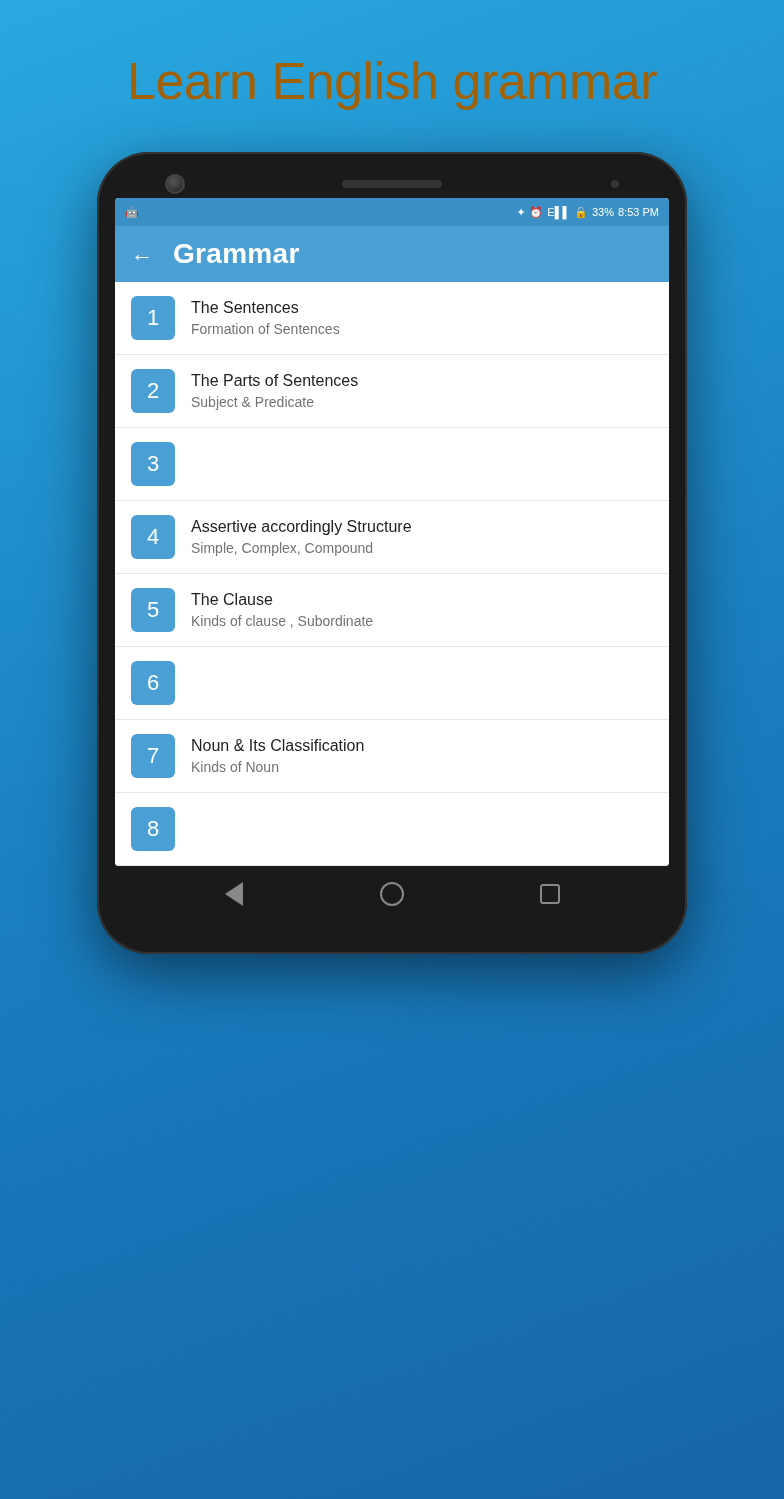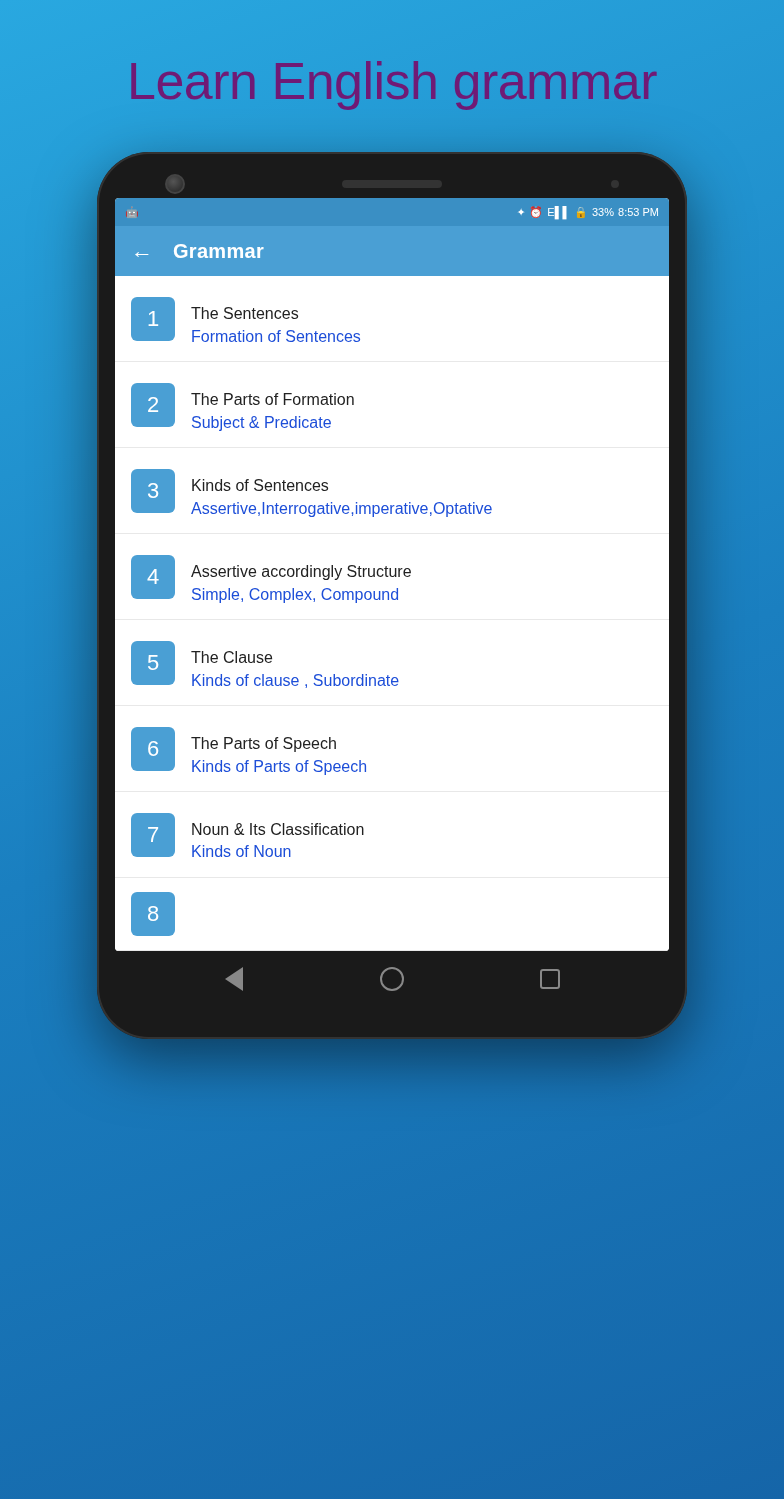--- a/index.html
+++ b/index.html
@@ -10,21 +10,21 @@
       background: linear-gradient(160deg, #29a8e0 0%, #1a7fc0 50%, #1565a8 100%);
       font-family: 'Segoe UI', Arial, sans-serif;
       display: flex;
       flex-direction: column;
       align-items: center;
       overflow: hidden;
       position: relative;
     }
 
     .hero-text {
-      color: #701a75;
+      color: #a16207;
       padding: 50px 40px 30px;
       line-height: 1.2;
     }
 
     .hero-text h1 {
       font-size: 52px;
       font-weight: 300;
       letter-spacing: -0.5px;
     }
 
@@ -124,21 +124,21 @@
 
     .back-arrow {
       color: white;
       font-size: 22px;
       font-weight: 300;
       cursor: pointer;
     }
 
     .app-title {
       color: white;
-      font-size: 20px;
+      font-size: 28px;
       font-weight: 600;
       letter-spacing: 0.3px;
     }
 
     .list-container {
       background: white;
     }
 
     .list-item {
       display: flex;
@@ -168,26 +168,25 @@
       display: flex;
       flex-direction: column;
       gap: 3px;
     }
 
     .item-title {
       font-size: 16px;
       font-weight: 500;
       color: #222;
       line-height: 1.2;
-      margin-top: 14px;
     }
 
     .item-subtitle {
-      font-size: 16px;
-      color: #1d4ed8;
+      font-size: 14px;
+      color: #737373;
       line-height: 1.3;
     }
 
     .phone-bottom-bar {
       display: flex;
       align-items: center;
       justify-content: space-around;
       padding: 14px 40px 6px;
     }
 
@@ -271,32 +270,28 @@
             <span class="item-title">The Sentences</span>
             <span class="item-subtitle">Formation of Sentences</span>
           </div>
         </div>
 
         <div class="list-item">
           <div class="item-number">
             <span>2</span>
           </div>
           <div class="item-text">
-            <span class="item-title">The Parts of Formation</span>
+            <span class="item-title">The Parts of Sentences</span>
             <span class="item-subtitle">Subject &amp; Predicate</span>
           </div>
         </div>
 
         <div class="list-item">
           <div class="item-number">
             <span>3</span>
-          </div>
-          <div class="item-text">
-            <span class="item-title">Kinds of Sentences</span>
-            <span class="item-subtitle">Assertive,Interrogative,imperative,Optative</span>
           </div>
         </div>
 
         <div class="list-item">
           <div class="item-number">
             <span>4</span>
           </div>
           <div class="item-text">
             <span class="item-title">Assertive accordingly Structure</span>
             <span class="item-subtitle">Simple, Complex, Compound</span>
@@ -309,24 +304,20 @@
           </div>
           <div class="item-text">
             <span class="item-title">The Clause</span>
             <span class="item-subtitle">Kinds of clause , Subordinate</span>
           </div>
         </div>
 
         <div class="list-item">
           <div class="item-number">
             <span>6</span>
-          </div>
-          <div class="item-text">
-            <span class="item-title">The Parts of Speech</span>
-            <span class="item-subtitle">Kinds of Parts of Speech</span>
           </div>
         </div>
 
         <div class="list-item">
           <div class="item-number">
             <span>7</span>
           </div>
           <div class="item-text">
             <span class="item-title">Noun &amp; Its Classification</span>
             <span class="item-subtitle">Kinds of Noun</span>

